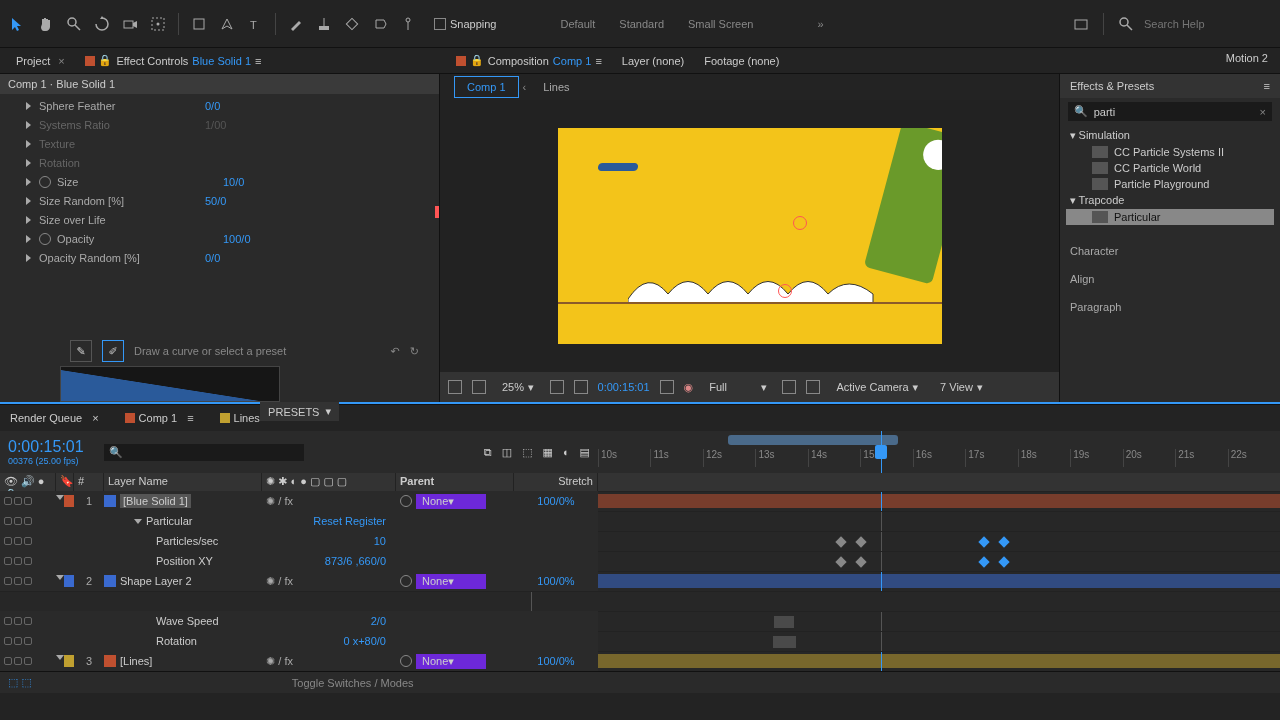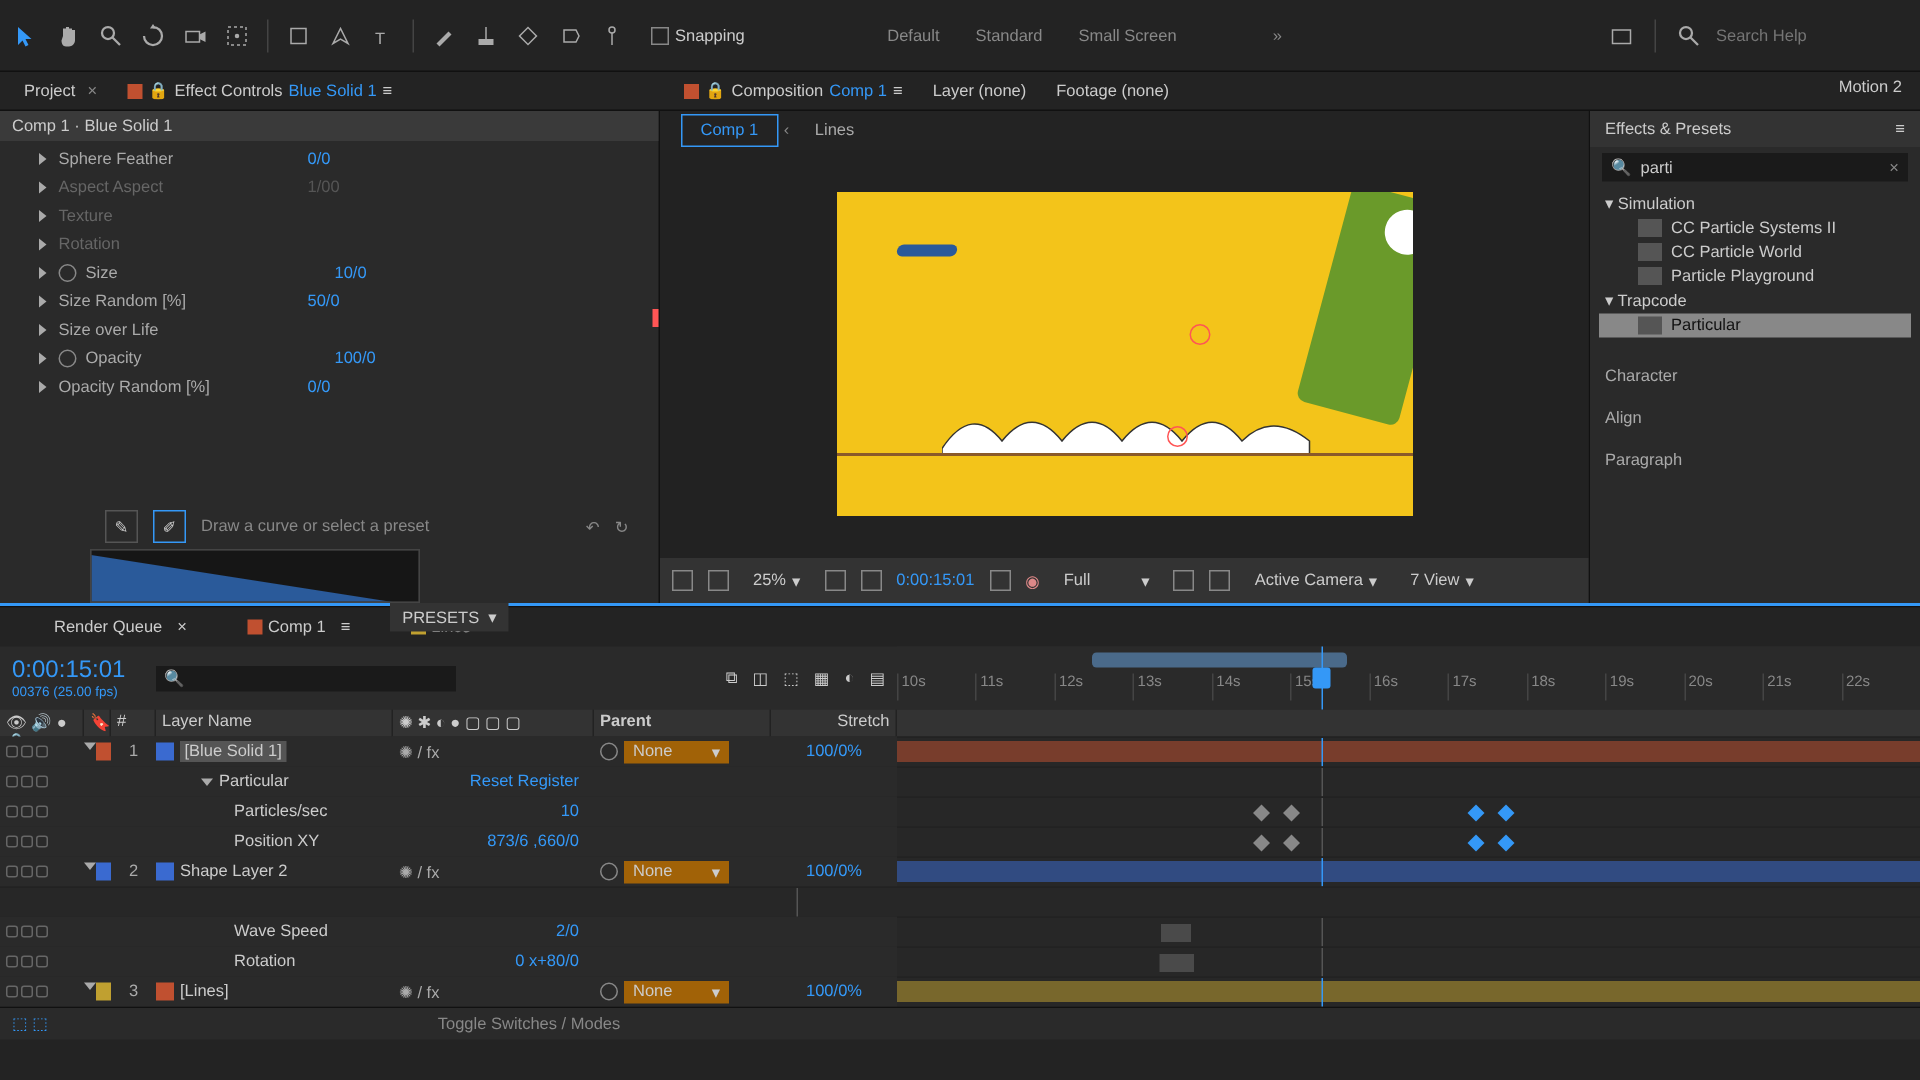--- a/index.html
+++ b/index.html
@@ -6,21 +6,21 @@
 body { background: #232323; width: 1280px; height: 720px; overflow: hidden; }
 
 
 .top-toolbar { height: 48px; background: #232323; border-bottom: 1px solid #111; display: flex; align-items: center; padding: 0 6px; gap: 4px; }
 .top-toolbar .sep { width: 1px; height: 22px; background: #444; margin: 0 4px; }
 .tool-icon { width: 24px; height: 24px; display: inline-flex; align-items: center; justify-content: center; color: #999; }
 .tool-icon svg { width: 16px; height: 16px; fill: #aaa; }
 .tool-icon.active svg { fill: #3498f7; }
 .snapping { display: flex; align-items: center; gap: 4px; margin-left: 10px; }
 .snap-check { width: 12px; height: 12px; border: 1px solid #888; }
-.workspace-tabs { display: flex; gap: 24px; margin-left: 91px; color: #888; }
+.workspace-tabs { display: flex; gap: 24px; margin-left: 60px; color: #888; }
 .workspace-tabs span { color: #888; }
 .search-help { margin-left: auto; display: flex; align-items: center; gap: 6px; padding-right: 10px; }
 .search-help input { background: transparent; border: none; color: #aaa; width: 120px; }
 
 
 .panel-tabs-row { height: 26px; background: #232323; border-bottom: 1px solid #111; display: flex; }
 .panel-tabs-row .tab-group { display: flex; align-items: center; padding-left: 6px; }
 .panel-tabs-row .tab { padding: 4px 10px; color: #999; position: relative; display: flex; align-items: center; gap: 4px; }
 .panel-tabs-row .tab .close { color: #888; margin-left: 4px; }
 .panel-tabs-row .tab .sq { width: 10px; height: 10px; background: #c05030; }
@@ -77,21 +77,21 @@
 .rp-tree { padding: 2px 6px; }
 .rp-tree .cat { color: #ccc; padding: 2px 0 2px 4px; }
 .rp-tree .item { padding: 2px 0 2px 26px; color: #ccc; display: flex; align-items: center; gap: 6px; }
 .rp-tree .item .fx-icon { width: 16px; height: 12px; background: #555; }
 .rp-tree .item.selected { background: #888; }
 .rp-tree .item.selected span { color: #111; }
 .rp-section { padding: 8px 10px; color: #aaa; }
 
 
 .timeline-panel { border-top: 1px solid #111; }
-.tl-tabs { height: 26px; background: #232323; display: flex; align-items: center; padding-left: 26px; gap: 20px; }
+.tl-tabs { height: 26px; background: #232323; display: flex; align-items: center; padding-left: 0; gap: 6px; }
 .tl-tabs .ttab { padding: 4px 10px; color: #aaa; display: flex; align-items: center; gap: 4px; }
 .tl-tabs .ttab .sq { width: 10px; height: 10px; background: #c05030; }
 .tl-tabs .ttab .sq.yellow { background: #c0a030; }
 .tl-header-row { height: 42px; background: #2a2a2a; display: flex; }
 .tl-left-head { width: 598px; display: flex; align-items: center; padding: 0 8px; gap: 10px; }
 .timecode-big { color: #3498f7; font-size: 16px; }
 .timecode-sub { color: #3498f7; font-size: 9px; }
 .tl-search { background: #1a1a1a; padding: 2px 6px; width: 200px; margin-left: 10px; display:flex; align-items:center; }
 .tl-icons { margin-left: auto; display: flex; gap: 10px; color: #888; }
 .tl-ruler-wrap { flex: 1; position: relative; background: #2a2a2a; }
@@ -119,21 +119,21 @@
 .tl-row .left .clr { width: 18px; display: flex; justify-content: center; }
 .tl-row .left .clr .sw { width: 12px; height: 12px; }
 .tl-row .left .num { width: 30px; text-align: center; color: #aaa; }
 .tl-row .left .name { width: 158px; display: flex; align-items: center; gap: 4px; }
 .tl-row .left .name .nm-sq { width: 12px; height: 12px; }
 .tl-row .left .name .nm-text { color: #ccc; }
 .tl-row .left .name .nm-text.sel { background: #555; padding: 1px 3px; }
 .tl-row .left .switches { width: 134px; color: #aaa; display: flex; gap: 6px; padding-left: 4px; }
 .tl-row .left .parent { width: 118px; display: flex; align-items: center; gap: 4px; padding-left: 4px; }
 .tl-row .left .parent .spiral { width: 12px; height: 12px; border: 1px solid #888; border-radius: 50%; }
-.tl-row .left .parent .dd { background: #a16207; padding: 1px 6px; width: 70px; display: flex; justify-content: space-between; }
+.tl-row .left .parent .dd { background: #6d28d9; padding: 1px 6px; width: 70px; display: flex; }
 .tl-row .left .stretch { width: 84px; color: #3498f7; text-align: center; }
 .tl-row .track { flex: 1; position: relative; height: 100%; background: #272727; border-top: 1px solid #222; }
 .tl-row .track .bar { position: absolute; top: 2px; height: 14px; }
 .tl-row .track .kf { position: absolute; width: 8px; height: 8px; background: #888; transform: rotate(45deg); top: 6px; }
 .tl-row .track .kf.blue { background: #3498f7; }
 .tl-row .track .dim { position: absolute; height: 12px; top: 4px; background: #4a4a4a; }
 .tl-row.sub .left { padding-left: 0; }
 .tl-row.sub .left .name { padding-left: 30px; }
 .tl-row.sub2 .left .name { padding-left: 48px; }
 .val-blue { color: #3498f7; }
@@ -293,21 +293,21 @@
     <div class="ec-body" id="ec-body">
         <div class="ec-row">
           <span class="tri "></span>
 
     <span class="label ">Sphere Feather</span>
     <span class="value ">0/0</span>
         </div>
         <div class="ec-row">
           <span class="tri "></span>
 
-    <span class="label dim">Aspect Aspect</span>
+    <span class="label dim">Systems Ratio</span>
     <span class="value dim">1/00</span>
         </div>
         <div class="ec-row">
           <span class="tri "></span>
 
     <span class="label dim">Texture</span>
     <span class="value dim"></span>
         </div>
         <div class="ec-row">
           <span class="tri "></span>

